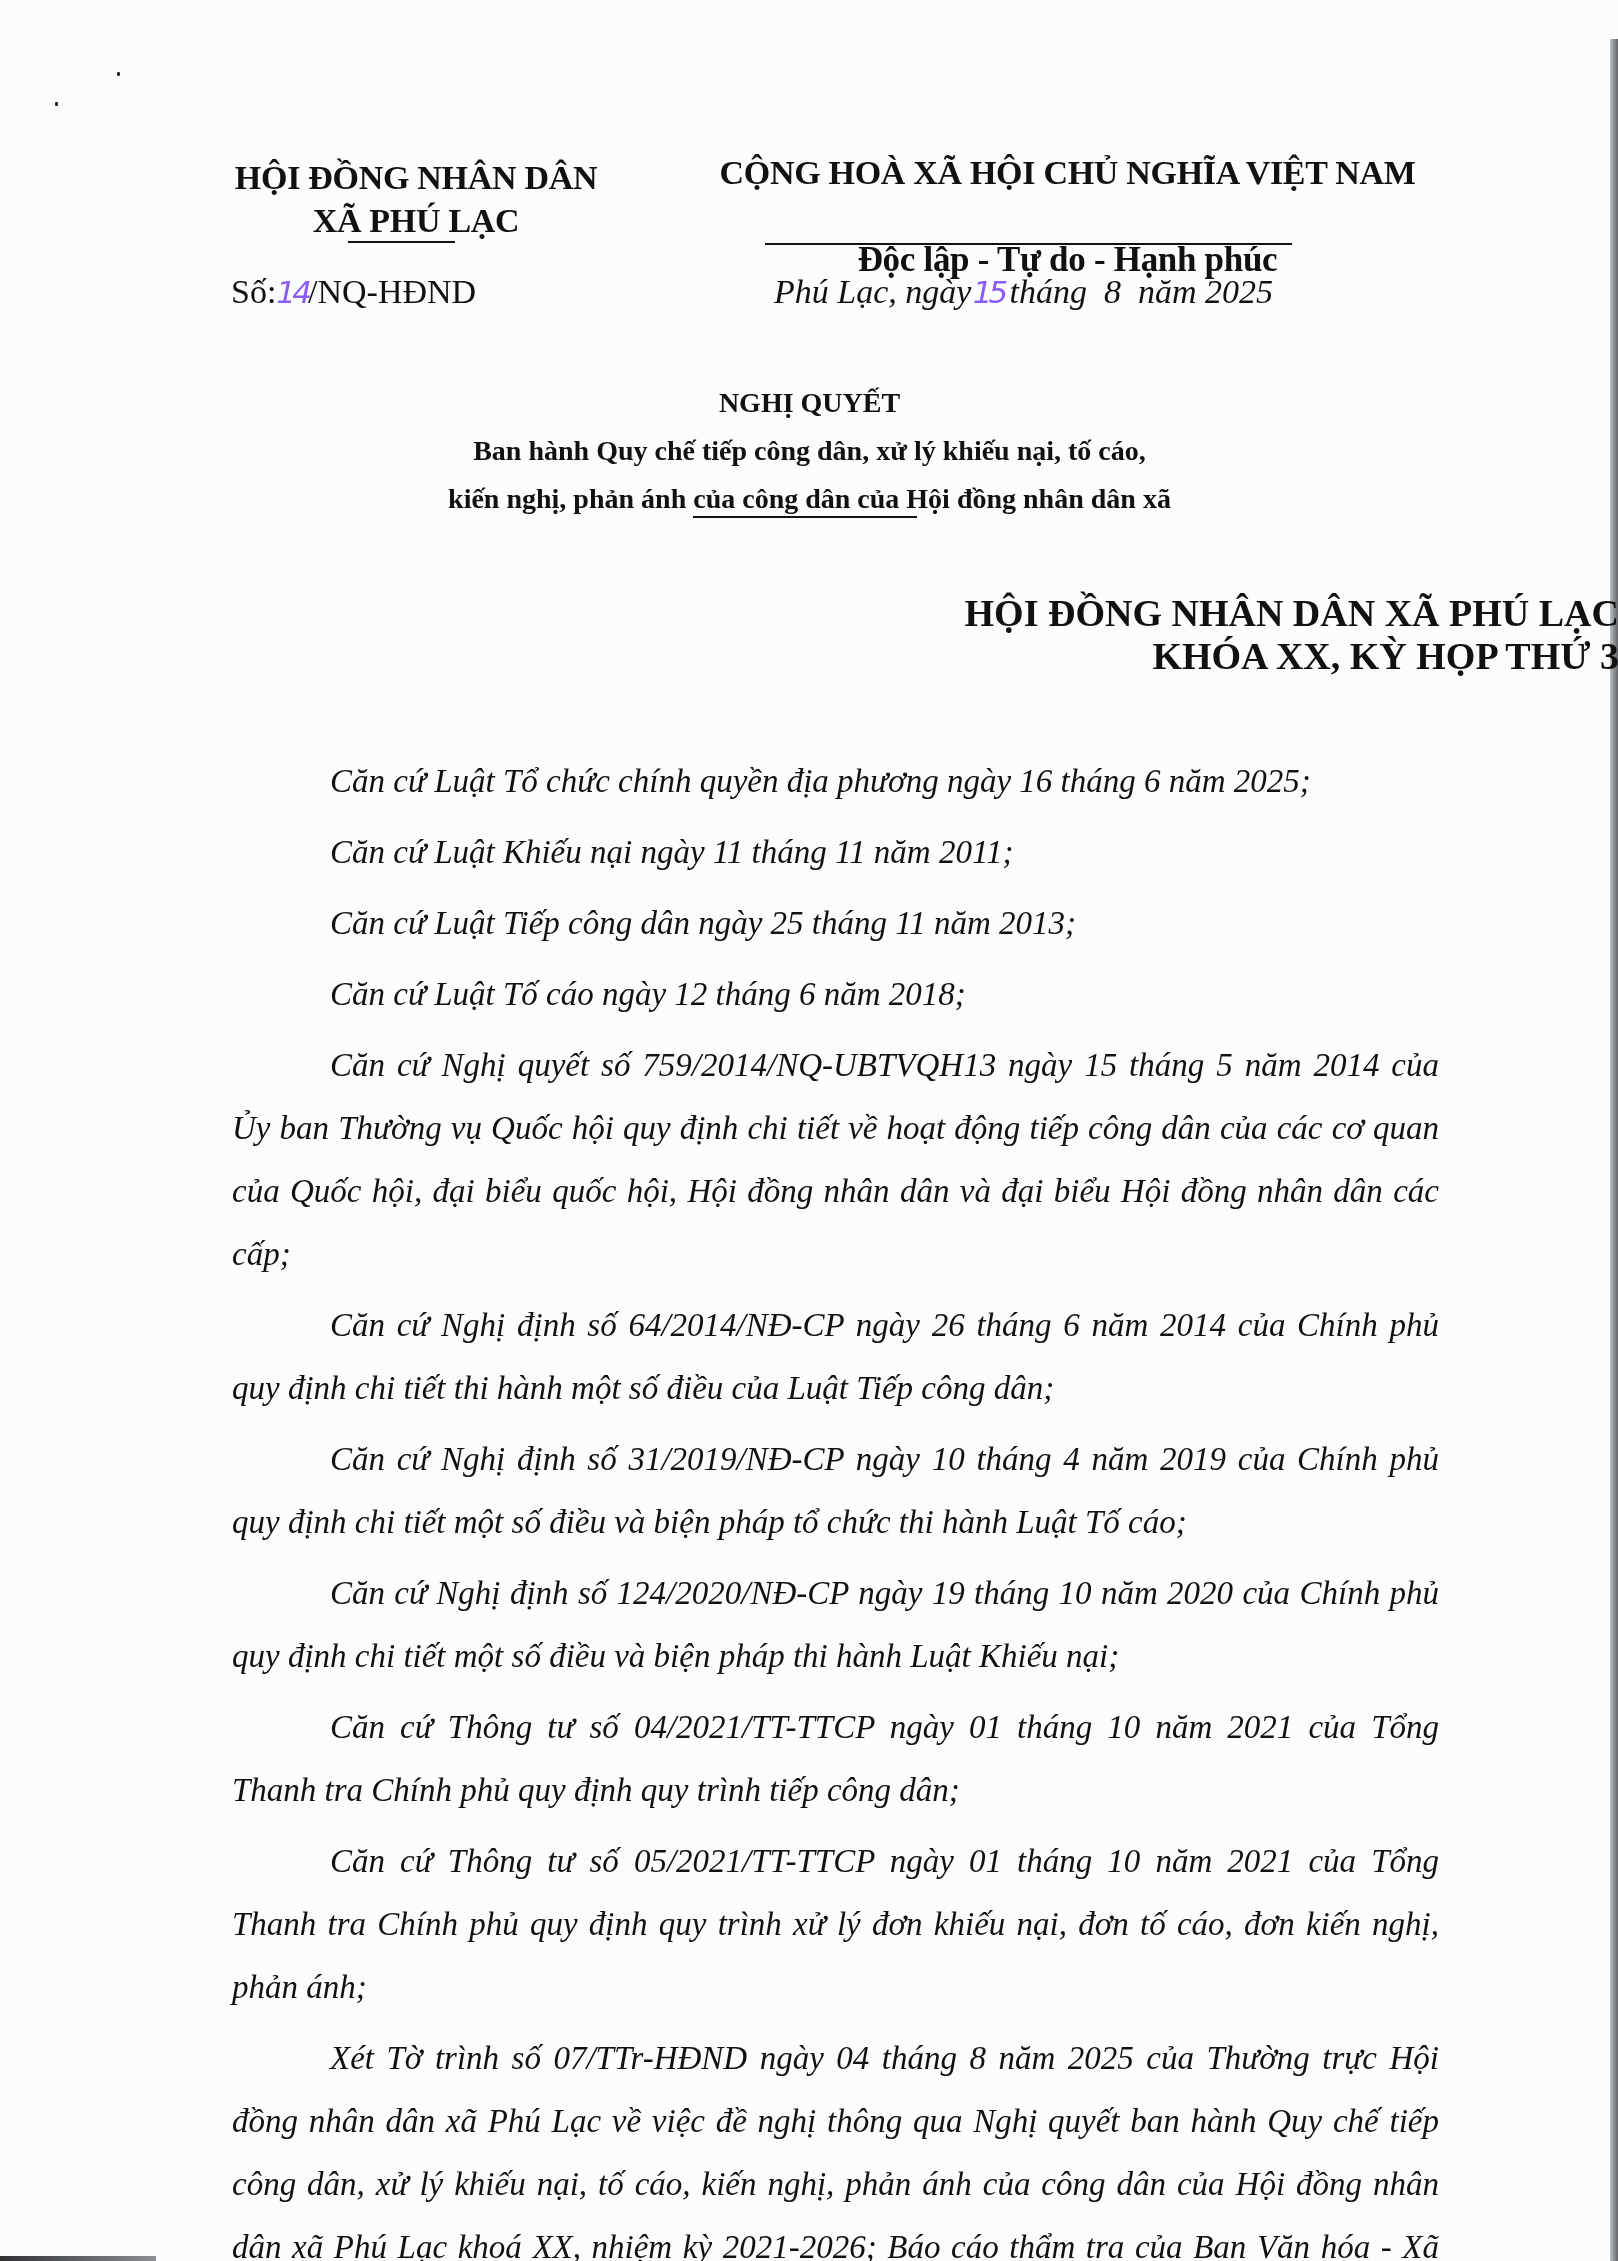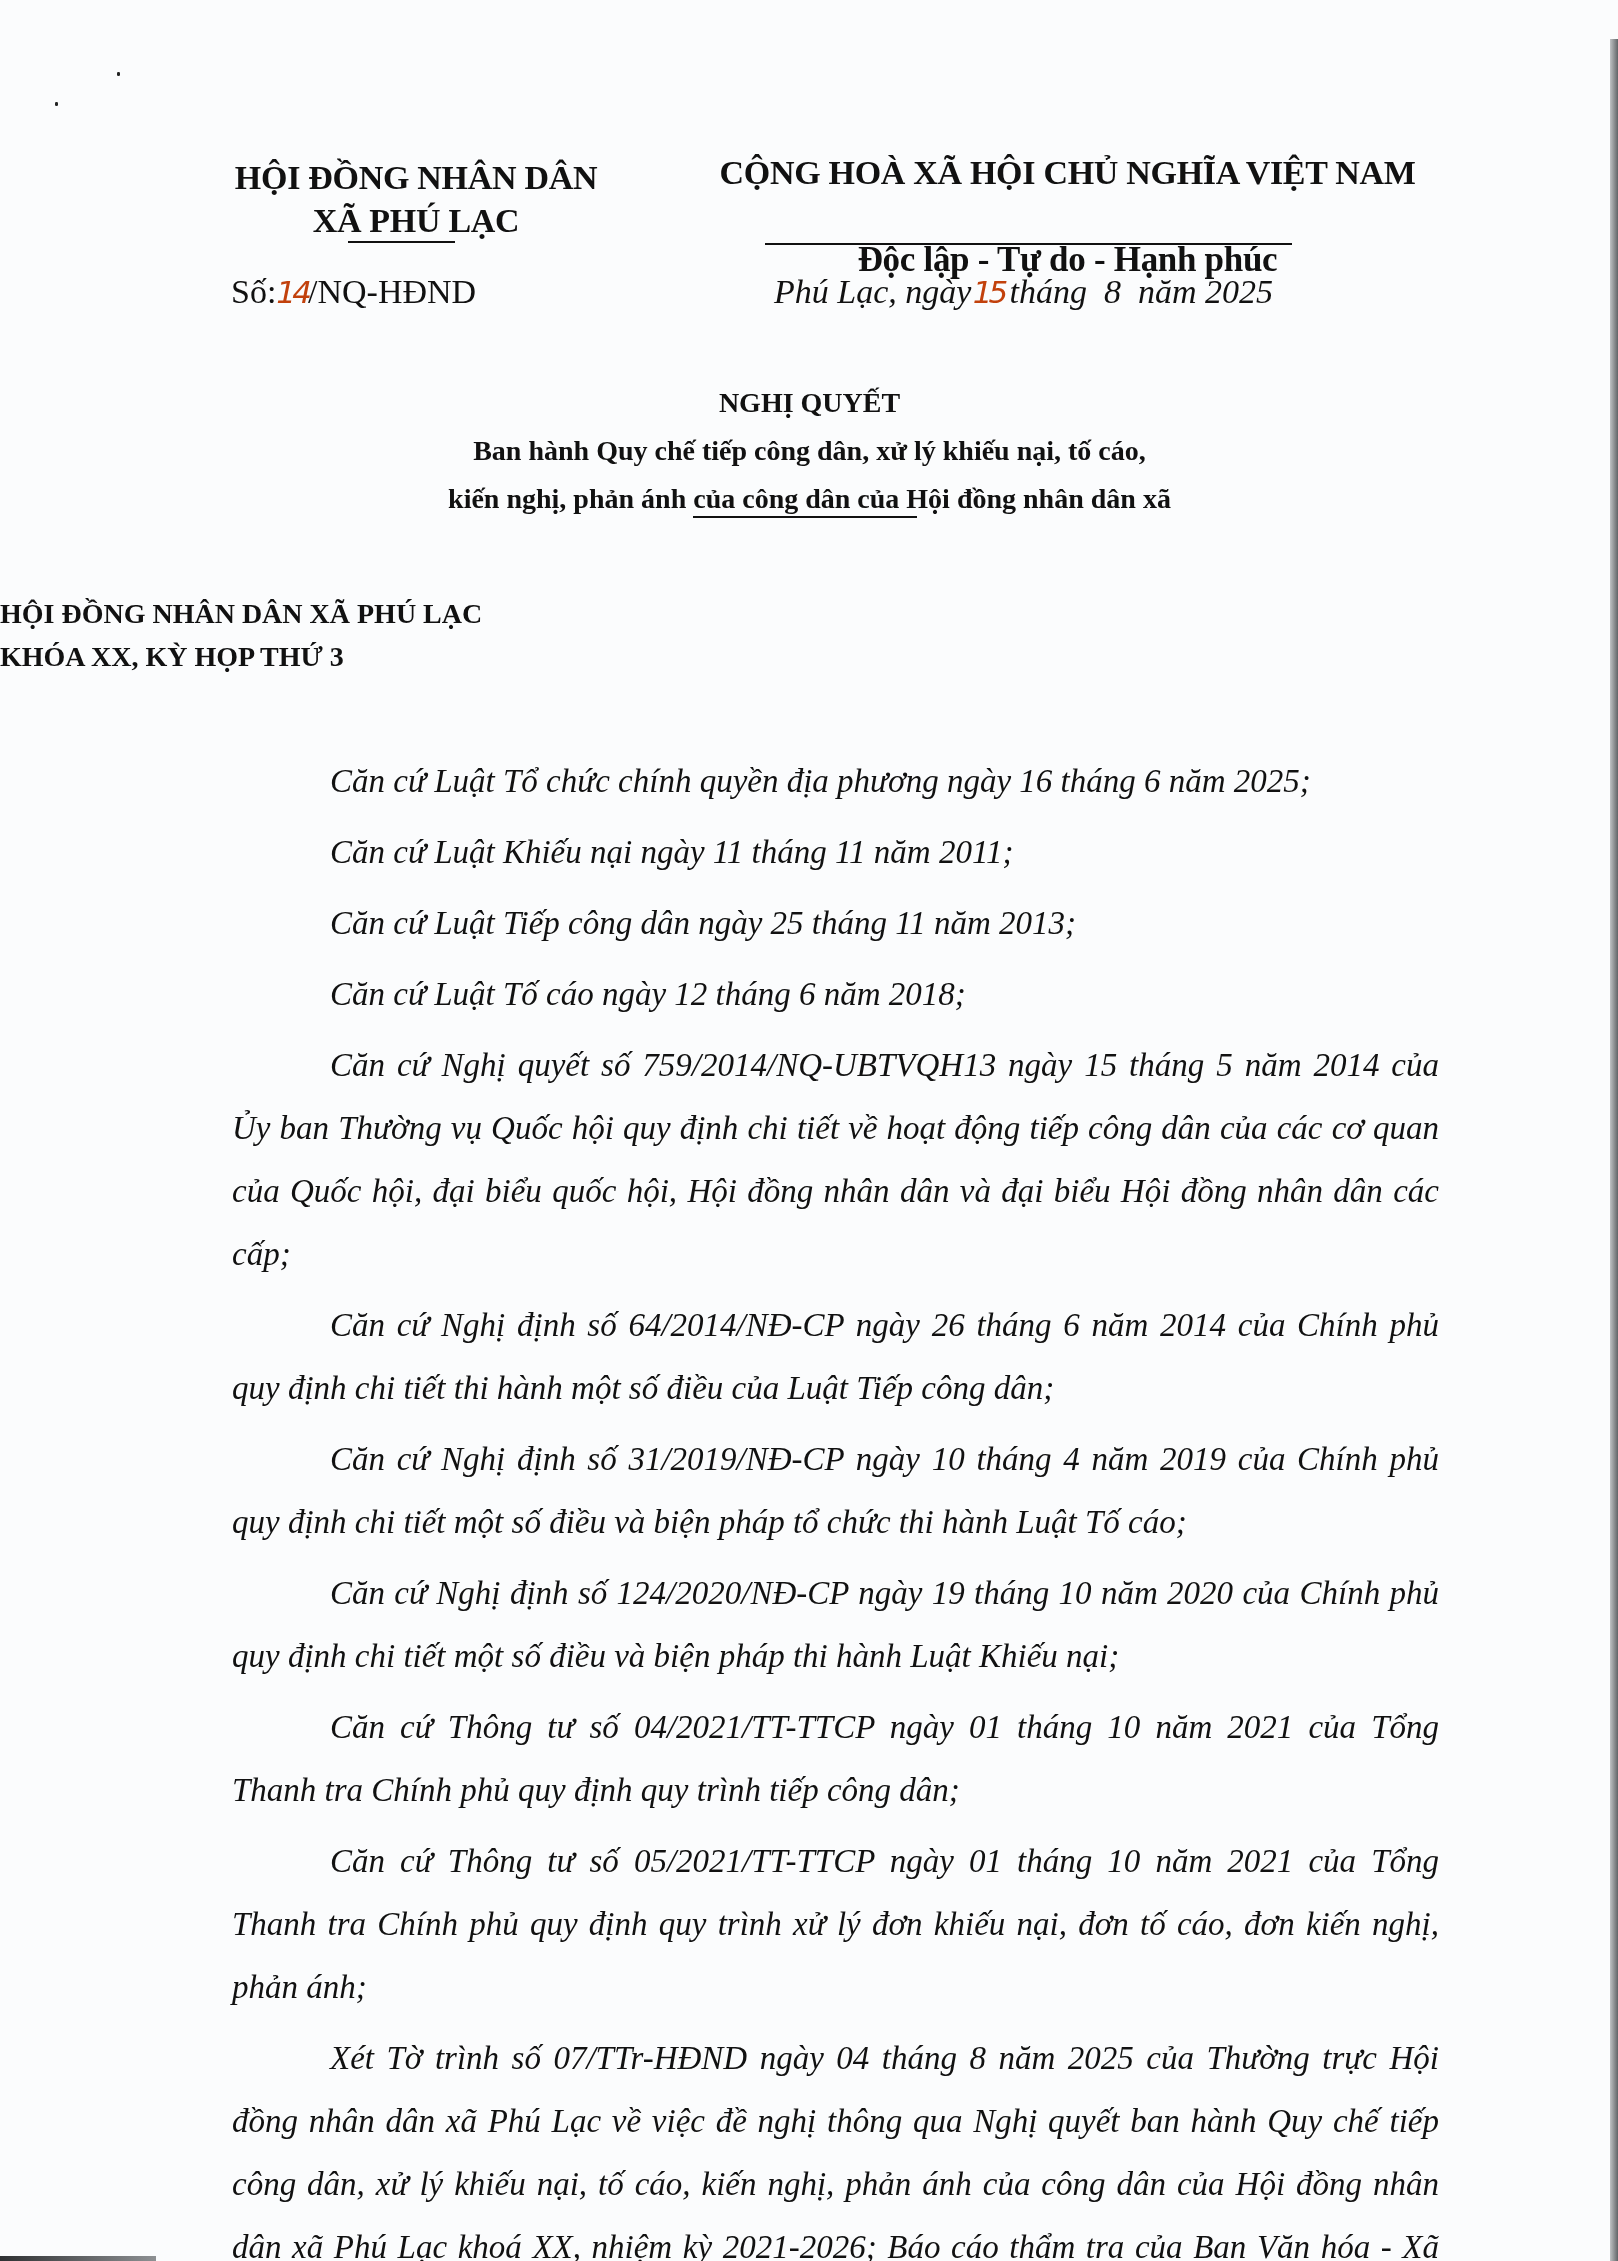--- a/index.html
+++ b/index.html
@@ -23,24 +23,24 @@
   .center { text-align: center; }
   .italic { font-style: italic; }
   .uline { position: absolute; height: 2px; background: #111; }
 
   .hdr { font-size: 34px; line-height: 43px; font-weight: bold; letter-spacing: -0.3px; }
   .hdr-left { left: 195px; width: 442px; top: 156px; }
   .hdr-right { left: 664px; width: 807px; top: 151px; }
   .hdr-right .motto { font-size: 35px; margin-top: 44px; }
 
   .meta { font-size: 34px; top: 273px; }
-  .handwritten { color: #c2410c; font-family: "DejaVu Sans", sans-serif; font-style: italic; font-size: 31px; letter-spacing: -3.9px; }
+  .handwritten { color: #8b5cf6; font-family: "DejaVu Sans", sans-serif; font-style: italic; font-size: 31px; letter-spacing: -3.9px; }
 
   .title-block { left: 0; width: 1619px; top: 379px; font-weight: bold; font-size: 28px; line-height: 48px; text-align: center; }
-  .council-block { left: 0; width: 1619px; top: 592px; font-weight: bold; font-size: 28px; line-height: 43px; text-align: left; }
+  .council-block { left: 0; width: 1619px; top: 592px; font-weight: bold; font-size: 38px; line-height: 43px; text-align: right; }
 
   .body { position: absolute; left: 224px; width: 1223px; top: 742px; font-size: 33px; line-height: 63px; font-style: italic; }
   .body p { margin: 8px; text-align: justify; text-indent: 98px; }
 </style>
 </head>
 <body>
 
 <div class="scan-edge-right"></div>
 <div class="scan-edge-bottom"></div>
 <div class="speck" style="left:117px;top:72px;"></div>

